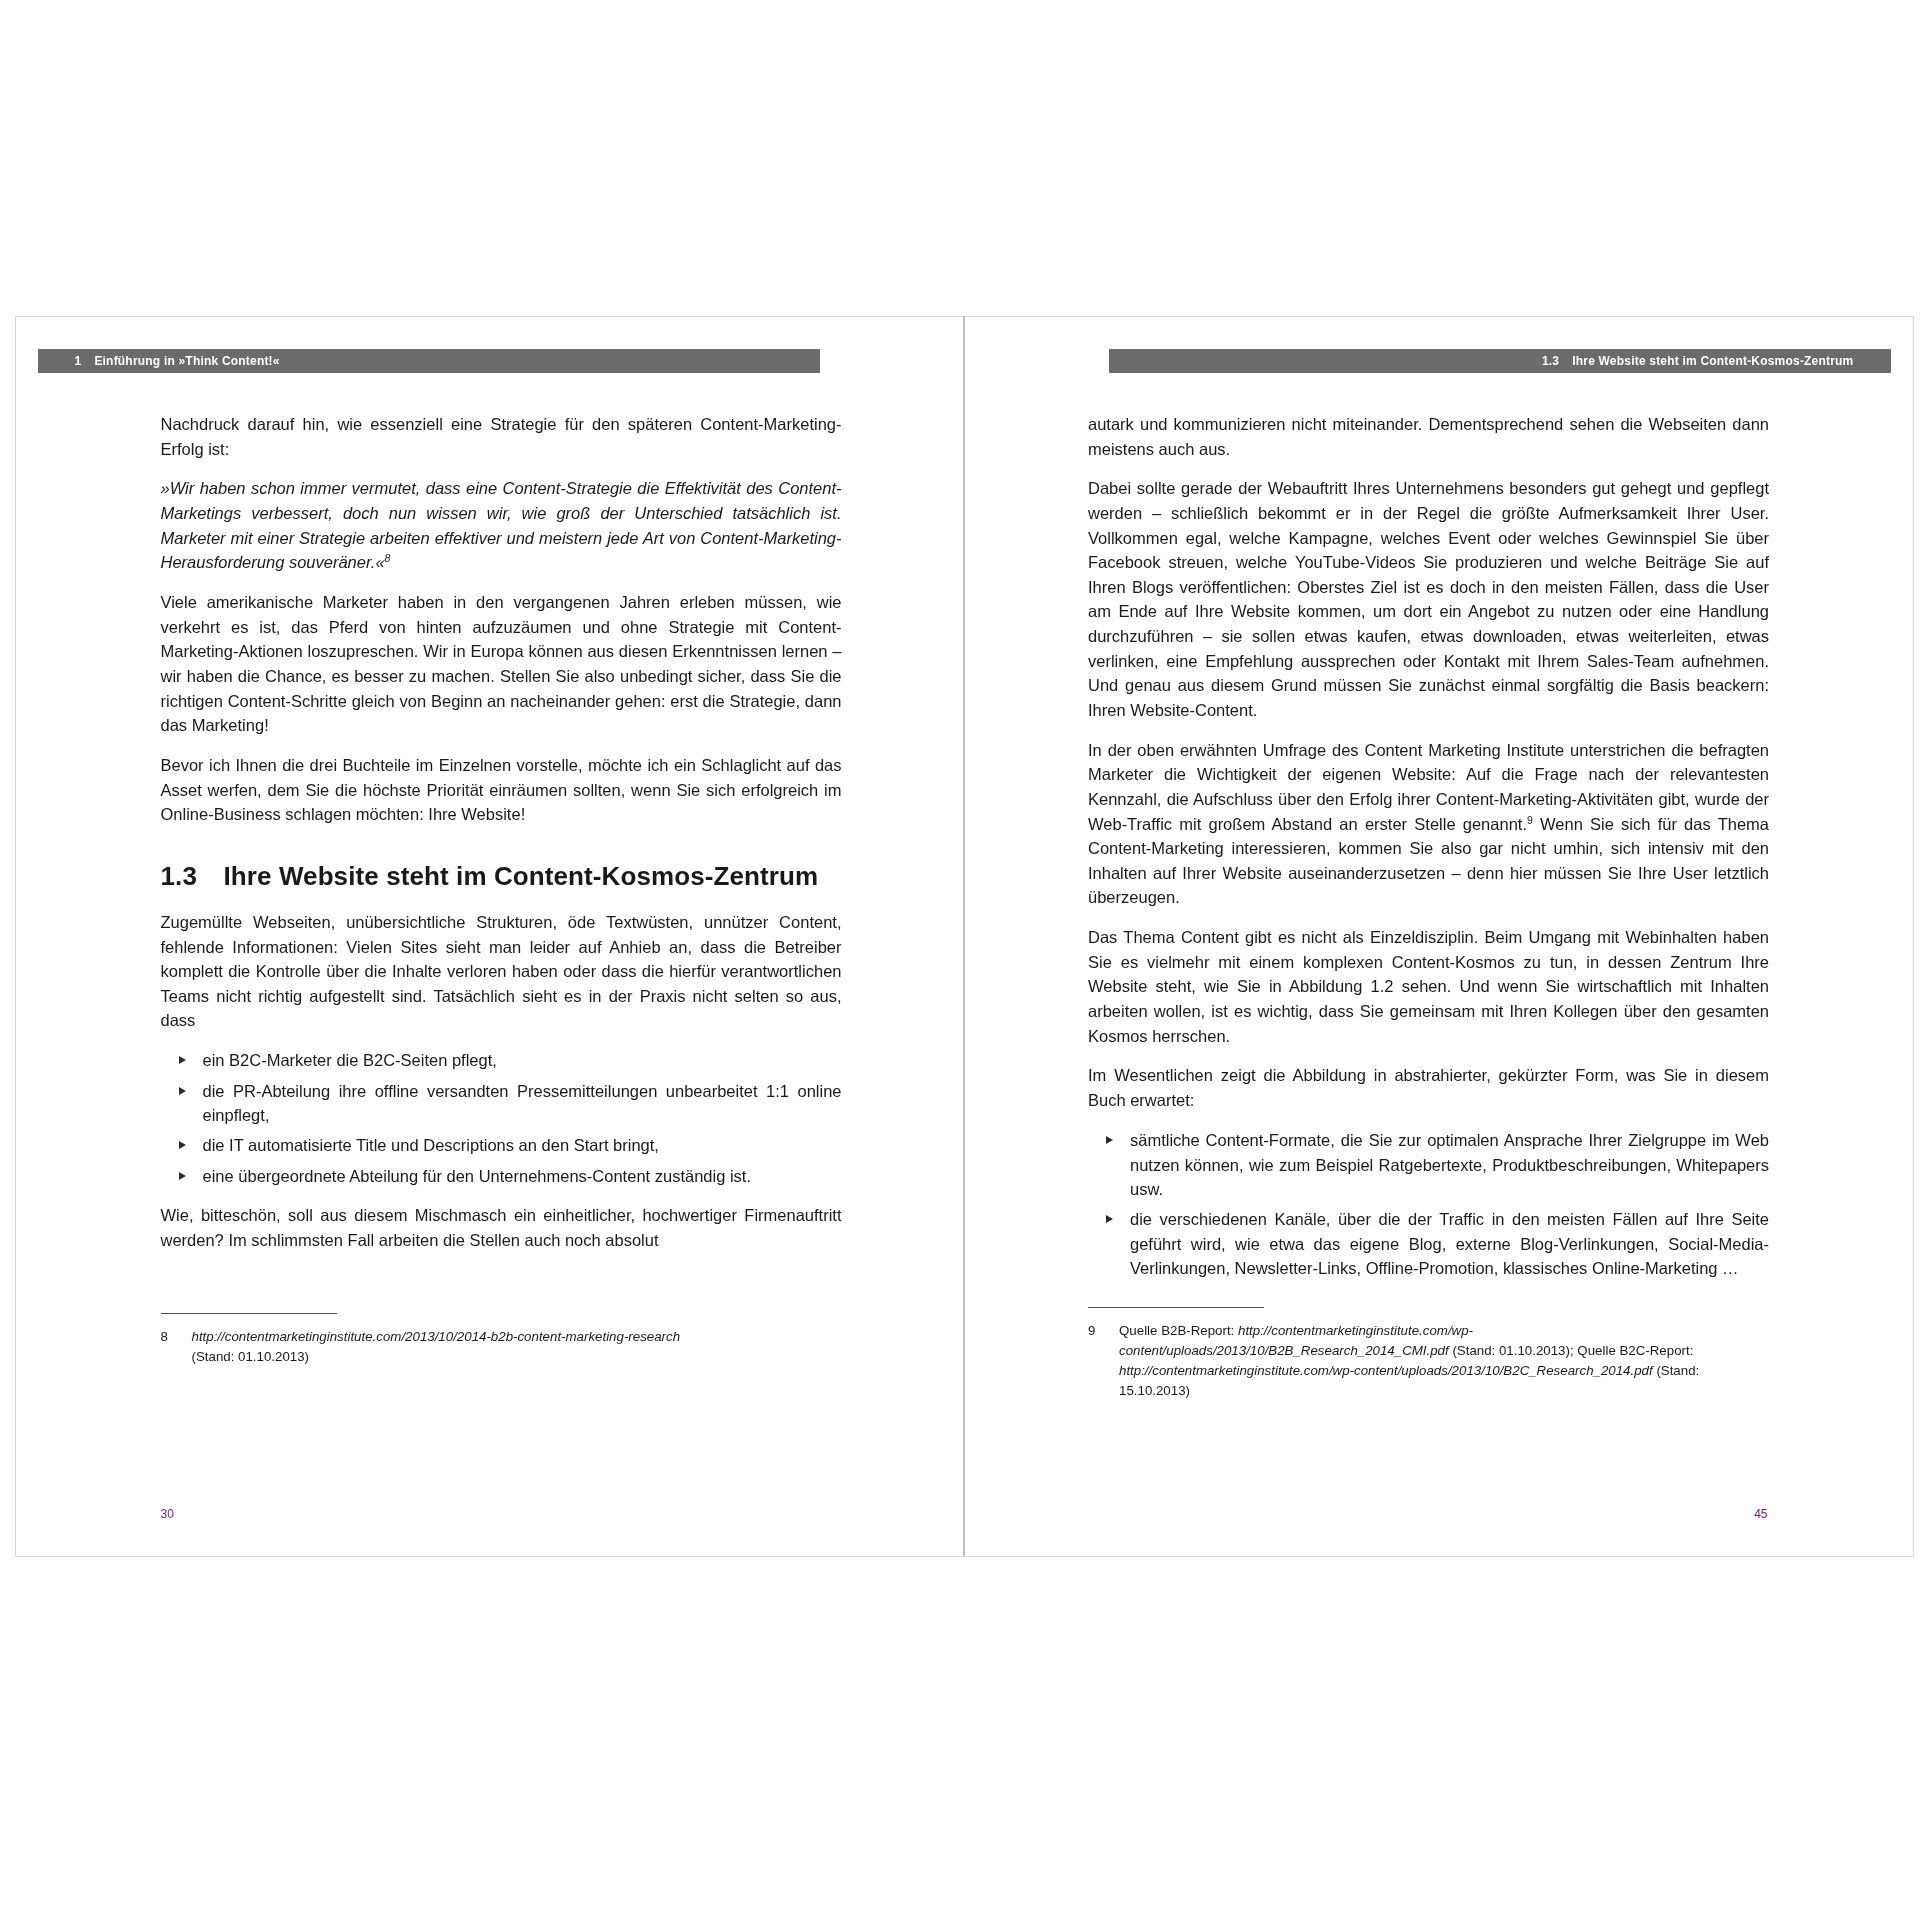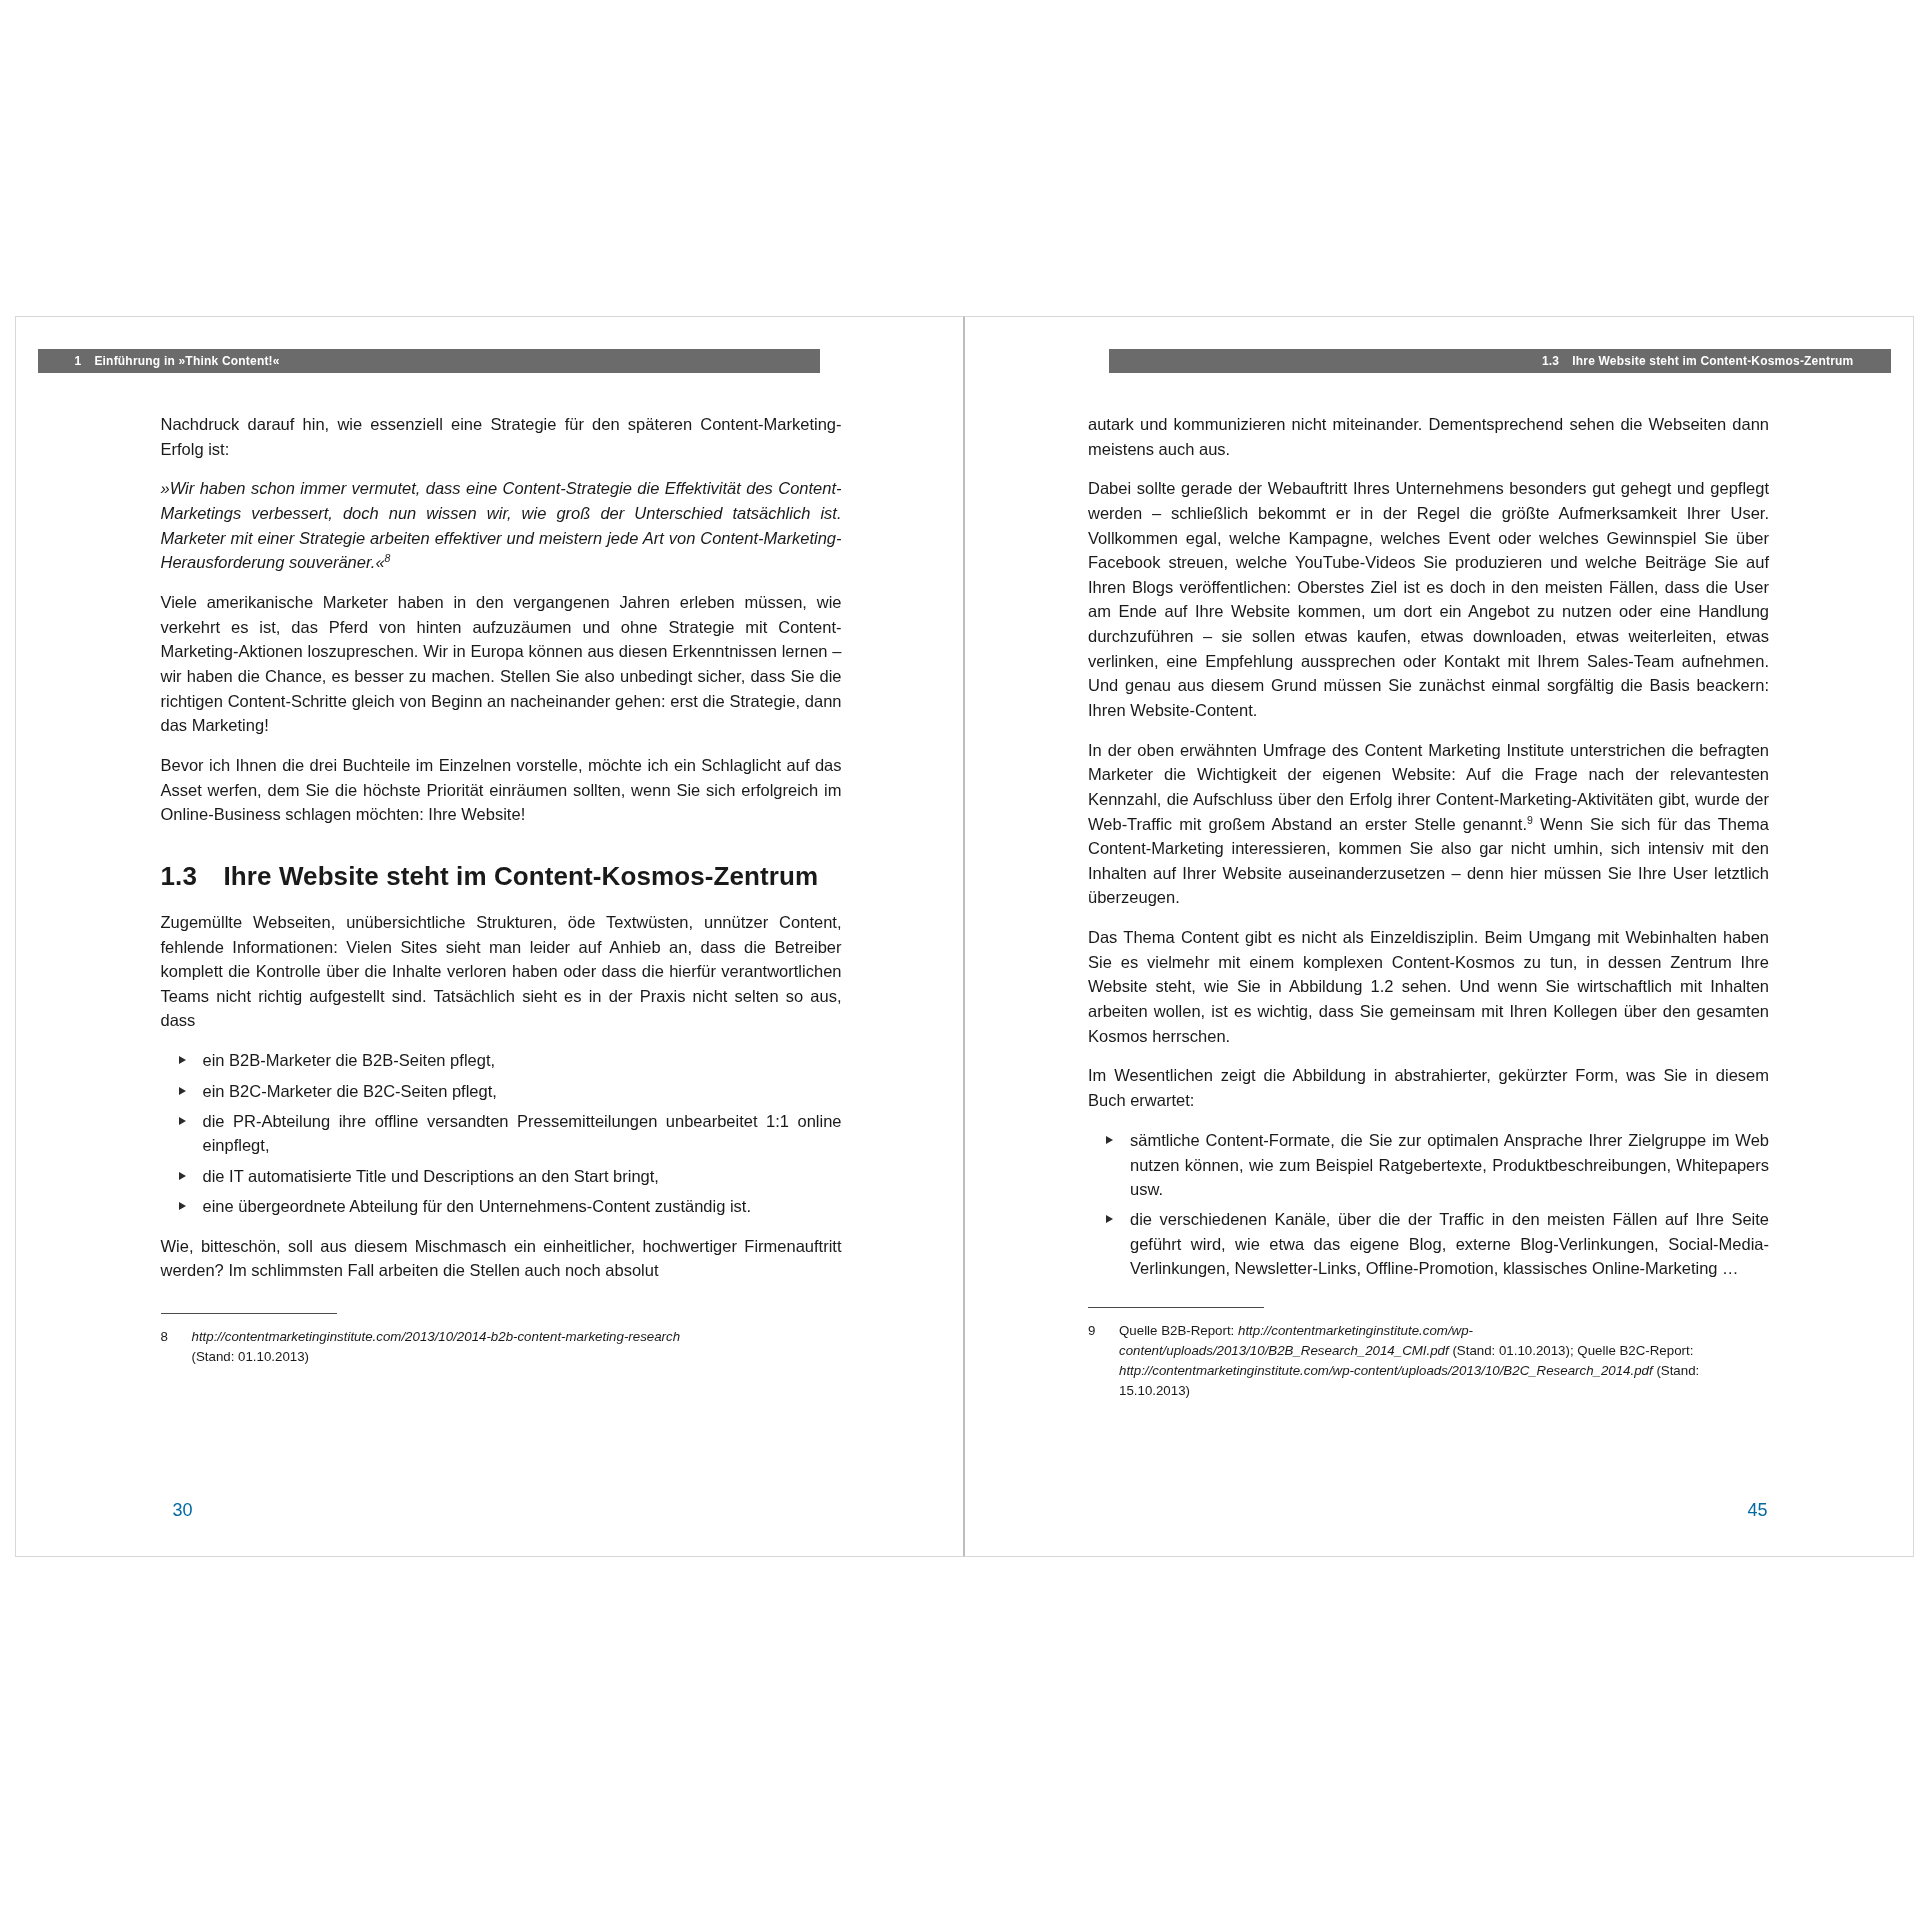--- a/index.html
+++ b/index.html
@@ -134,23 +134,22 @@
     padding-left: 31px;
     margin-bottom: 3.2px;
     text-align: left;
   }
   .fn .mark { position: absolute; left: 0; top: 0; }
   .fn i { font-style: italic; }
 
   .folio {
     position: absolute;
     bottom: 35px;
-    font-size: 18px;
-    color: #0369a1;
-    margin-left: 12px;
+    font-size: 12px;
+    color: #701a75;
   }
   .folio.left { left: 145px; }
   .folio.right { right: 145px; }
 </style>
 </head>
 <body>
 
 <div class="spread">
 
   <div class="page left">
@@ -168,21 +167,20 @@
 
       <p>Viele amerikanische Marketer haben in den vergangenen Jahren erleben müssen, wie verkehrt es ist, das Pferd von hinten aufzuzäumen und ohne Strategie mit Content-Marketing-Aktionen loszupreschen. Wir in Europa können aus diesen Erkenntnissen lernen – wir haben die Chance, es besser zu machen. Stellen Sie also unbedingt sicher, dass Sie die richtigen Content-Schritte gleich von Beginn an nacheinander gehen: erst die Strategie, dann das Marketing!</p>
 
       <p>Bevor ich Ihnen die drei Buchteile im Einzelnen vorstelle, möchte ich ein Schlaglicht auf das Asset werfen, dem Sie die höchste Priorität einräumen sollten, wenn Sie sich erfolgreich im Online-Business schlagen möchten: Ihre Website!</p>
 
       <h2 class="section"><span class="num">1.3</span><span>Ihre Website steht im Content-Kosmos-Zentrum</span></h2>
 
       <p>Zugemüllte Webseiten, unübersichtliche Strukturen, öde Textwüsten, unnützer Content, fehlende Informationen: Vielen Sites sieht man leider auf Anhieb an, dass die Betreiber komplett die Kontrolle über die Inhalte verloren haben oder dass die hierfür verantwortlichen Teams nicht richtig aufgestellt sind. Tatsächlich sieht es in der Praxis nicht selten so aus, dass</p>
 
       <ul class="bullets">
-        <li><span class="tri"></span><span>ein B2B-Marketer die B2B-Seiten pflegt,</span></li>
         <li><span class="tri"></span><span>ein B2C-Marketer die B2C-Seiten pflegt,</span></li>
         <li><span class="tri"></span><span>die PR-Abteilung ihre offline versandten Pressemitteilungen unbearbeitet 1:1 online einpflegt,</span></li>
         <li><span class="tri"></span><span>die IT automatisierte Title und Descriptions an den Start bringt,</span></li>
         <li><span class="tri"></span><span>eine übergeordnete Abteilung für den Unternehmens-Content zuständig ist.</span></li>
       </ul>
 
       <p>Wie, bitteschön, soll aus diesem Mischmasch ein einheitlicher, hochwertiger Firmenauftritt werden? Im schlimmsten Fall arbeiten die Stellen auch noch absolut</p>
     </div>
 
     <div class="footnotes left">

